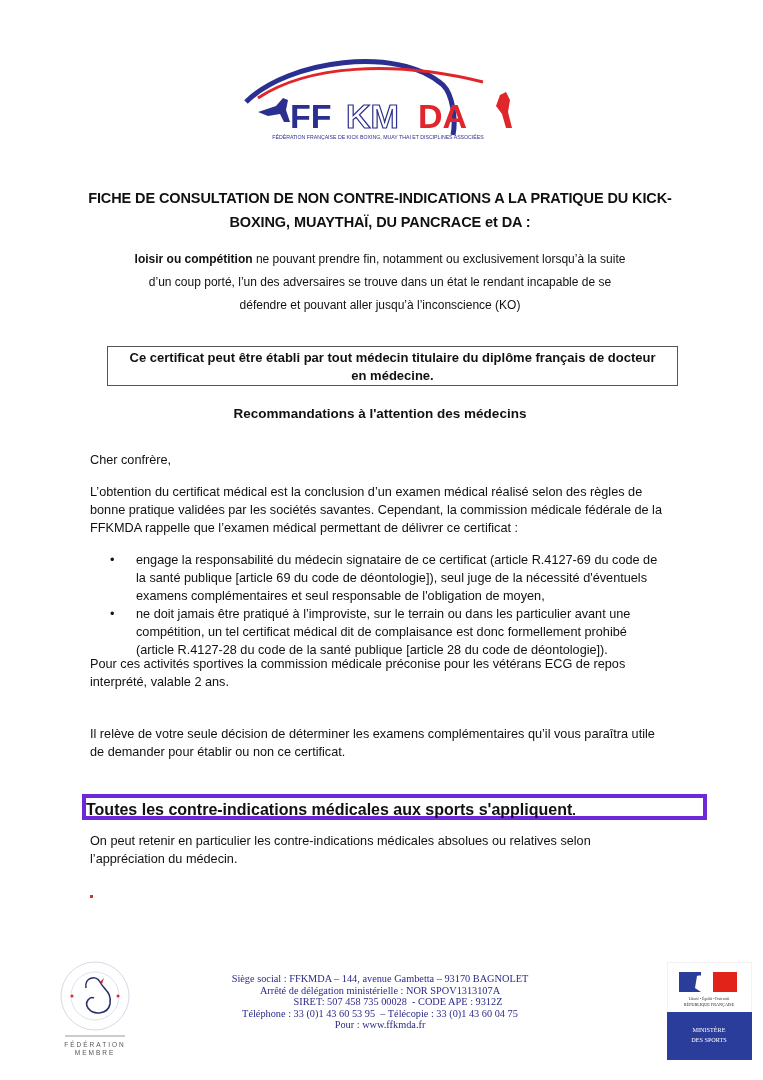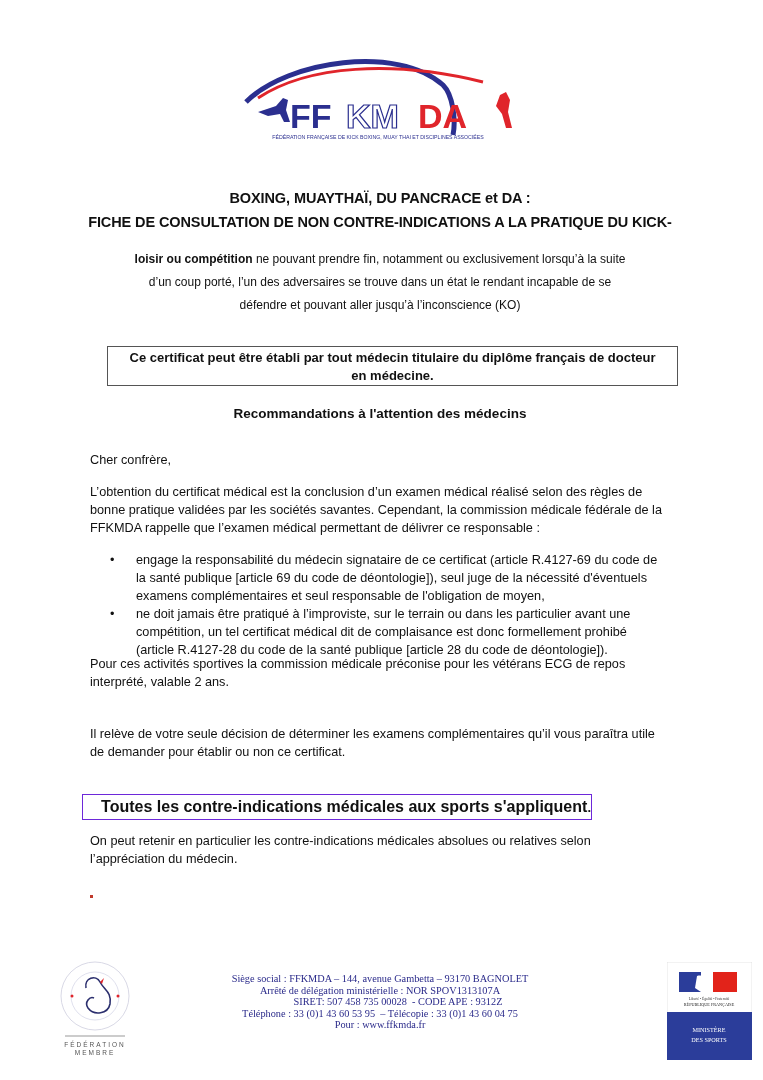--- a/index.html
+++ b/index.html
@@ -12,22 +12,22 @@
     .intro { left:82px; top:248px; width:596px; text-align:center; font-size:12px; line-height:23px; }
     .intro b { font-weight:bold; }
     .box1 { left:107px; top:346px; width:571px; height:40px; border:1px solid #555;
             box-sizing:border-box; text-align:center; font-weight:bold; font-size:13px;
             line-height:18px; padding-top:2px; }
     .reco { left:80px; top:406px; width:600px; text-align:center; font-weight:bold; font-size:13.5px; }
     .para { left:90px; width:590px; font-size:12.7px; line-height:18px; }
     .bullets { left:110px; top:551px; width:580px; font-size:12.7px; line-height:18px; }
     .bullet { position:relative; padding-left:26px; }
     .bullet .dot { position:absolute; left:0; top:0; }
-    .box2 { left:82px; top:794px; width:510px; height:26px; border:1px solid #6d28d9;
-            box-sizing:border-box; text-align:right; font-weight:bold; font-size:16px; line-height:24px; }
+    .box2 { left:82px; top:794px; width:625px; height:26px; border:4px solid #6d28d9;
+            box-sizing:border-box; text-align:left; font-weight:bold; font-size:16px; line-height:24px; }
     .reddot { left:90px; top:895px; width:3px; height:3px; background:#c0392b; }
     .footer { left:200px; top:973px; width:360px; text-align:center;
               font-family:"Liberation Serif", "DejaVu Serif", serif; font-size:10.3px;
               line-height:11.5px; color:#2a2a8a; }
     .footer div { white-space:pre; }
     .cnosf { left:50px; top:958px; width:90px; height:100px; }
     .mins { left:667px; top:962px; width:85px; height:98px; }
   </style>
 </head>
 <body>
@@ -39,43 +39,43 @@
     <path d="M30 72 L48 66 L55 58 L60 60 L58 70 L62 82 L56 82 L52 74 L40 76 Z" fill="#2b2f8f"></path>
     <path d="M272 55 L278 52 L282 60 L280 72 L284 88 L278 88 L274 74 L268 66 Z" fill="#e0252b"></path>
     <text x="62" y="88" font-family="Liberation Sans, sans-serif" font-weight="bold" font-size="34" fill="#2b2f8f">FF</text>
     <text x="118" y="88" font-family="Liberation Sans, sans-serif" font-weight="bold" font-size="34" fill="#ffffff" stroke="#2b2f8f" stroke-width="1.2">KM</text>
     <text x="190" y="88" font-family="Liberation Sans, sans-serif" font-weight="bold" font-size="34" fill="#e0252b">DA</text>
     <text x="150" y="99" text-anchor="middle" font-family="Liberation Sans, sans-serif" font-size="5.2" fill="#2b2f8f">FÉDÉRATION FRANÇAISE DE KICK BOXING, MUAY THAI ET DISCIPLINES ASSOCIÉES</text>
   </svg>
 </div>
 
 <div class="abs title">
+  <div>FICHE DE CONSULTATION DE NON CONTRE-INDICATIONS A LA PRATIQUE DU KICK-</div>
   <div>BOXING, MUAYTHAÏ, DU PANCRACE et DA :</div>
-  <div>FICHE DE CONSULTATION DE NON CONTRE-INDICATIONS A LA PRATIQUE DU KICK-</div>
 </div>
 
 <div class="abs intro">
   <div><b>loisir ou compétition</b><span> ne pouvant prendre fin, notamment ou exclusivement lorsqu’à la suite</span></div>
   <div>d’un coup porté, l’un des adversaires se trouve dans un état le rendant incapable de se</div>
   <div>défendre et pouvant aller jusqu’à l’inconscience (KO)</div>
 </div>
 
 <div class="abs box1">
   <div>Ce certificat peut être établi par tout médecin titulaire du diplôme français de docteur</div>
   <div>en médecine.</div>
 </div>
 
 <div class="abs reco">Recommandations à l'attention des médecins</div>
 
 <div class="abs para" style="top:451px;">Cher confrère,</div>
 
 <div class="abs para" style="top:483px;">
   <div>L’obtention du certificat médical est la conclusion d’un examen médical réalisé selon des règles de</div>
   <div>bonne pratique validées par les sociétés savantes. Cependant, la commission médicale fédérale de la</div>
-  <div>FFKMDA rappelle que l’examen médical permettant de délivrer ce responsable :</div>
+  <div>FFKMDA rappelle que l’examen médical permettant de délivrer ce certificat :</div>
 </div>
 
 <div class="abs bullets">
   <div class="bullet">
     <span class="dot">•</span>
     <div>engage la responsabilité du médecin signataire de ce certificat (article R.4127-69 du code de</div>
     <div>la santé publique [article 69 du code de déontologie]), seul juge de la nécessité d'éventuels</div>
     <div>examens complémentaires et seul responsable de l'obligation de moyen,</div>
   </div>
   <div class="bullet">

